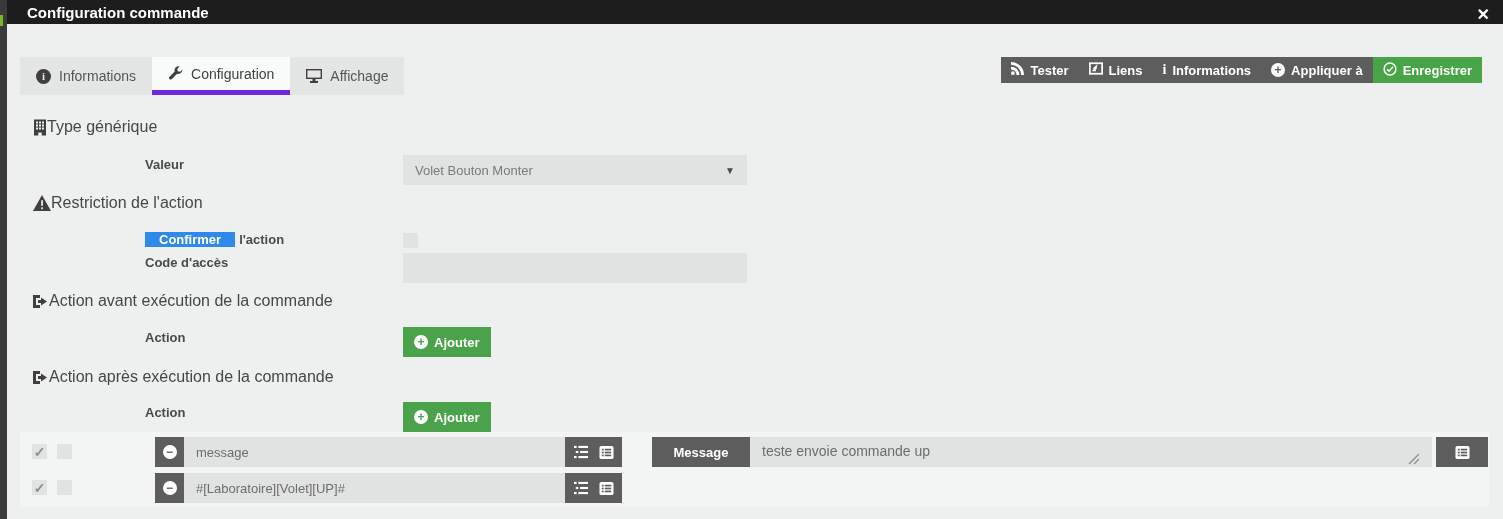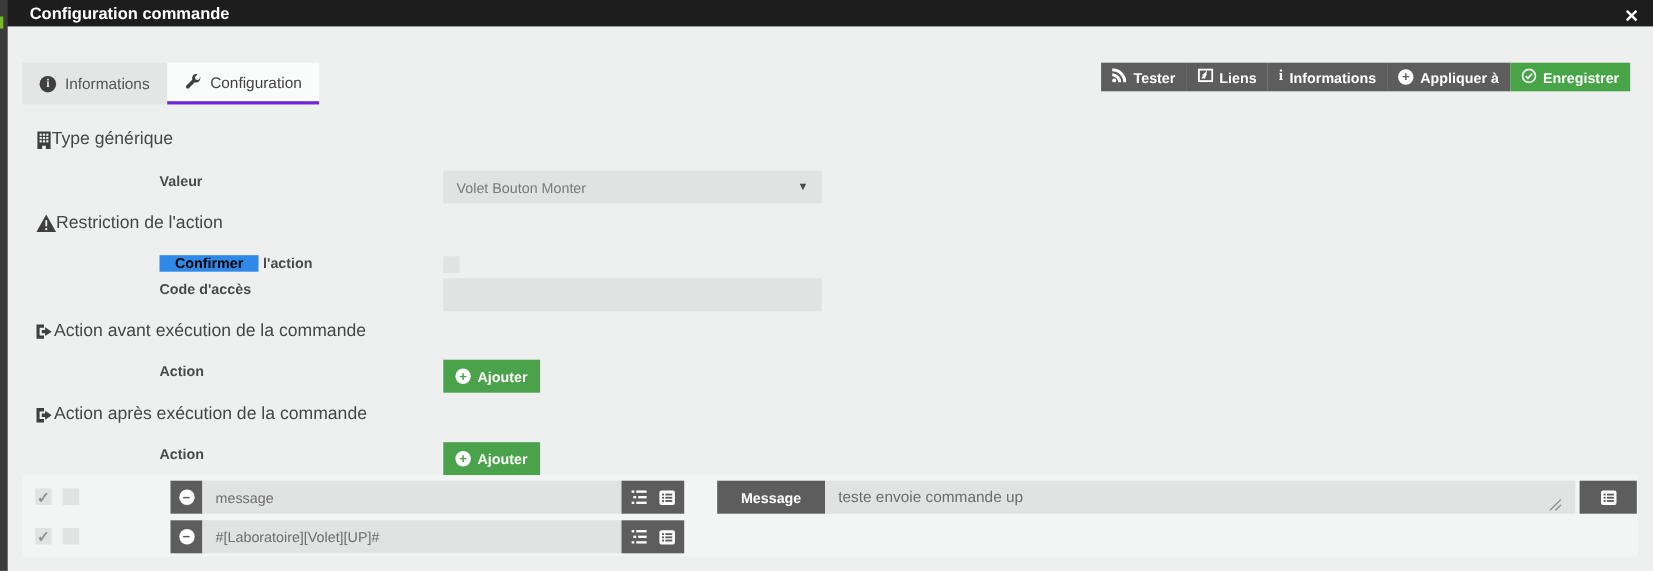--- a/index.html
+++ b/index.html
@@ -11,39 +11,39 @@
   
   .titlebar{position:absolute;top:0;left:0;right:0;height:24px;background:#1d1d1d;display:flex;align-items:center;}
   .titlebar .title{color:#ffffff;font-size:15px;font-weight:bold;margin-left:27px;}
   .titlebar .close{position:absolute;right:13px;top:5px;color:#ffffff;font-size:16px;font-weight:bold;cursor:pointer;}
   .leftstrip{position:absolute;left:0;top:0;bottom:0;width:7px;background:#3a3a3a;z-index:5;}
   .green-notch{position:absolute;left:0;top:15px;width:3px;height:11px;background:#76b82a;z-index:6;}
   
   .tabs{position:absolute;top:57px;left:20px;display:flex;z-index:2;}
   .tab{height:38px;box-sizing:border-box;display:flex;align-items:center;gap:8px;padding:0 16px;
        background:#e4e5e5;color:#555;font-size:14px;cursor:pointer;}
-  .tab.active{background:#fafbfb;border-bottom:3px solid #6d28d9;color:#424242;}
+  .tab.active{background:#fafbfb;border-bottom:5px solid #6d28d9;color:#424242;}
   .tab .ico{display:inline-flex;align-items:center;}
   .info-circle{width:15px;height:15px;border-radius:50%;background:#3f3f3f;color:#e4e5e5;
        font-family:"Liberation Serif",serif;font-weight:bold;font-size:11px;display:grid;place-items:center;line-height:1;}
   
   .toolbar{position:absolute;top:57px;right:21px;display:flex;height:26px;z-index:2;}
   .tb-btn{display:flex;align-items:center;gap:6px;padding:0 10px;background:#5d5d5d;color:#fff;
        font-size:13px;font-weight:bold;cursor:pointer;white-space:nowrap;}
   .tb-btn.green{background:#47a447;}
   .wcircle{width:14px;height:14px;border-radius:50%;background:#fff;display:grid;place-items:center;
        font-size:12px;font-weight:bold;line-height:1;}
   .wcircle.on-dark{color:#5d5d5d;}
   .wcircle.on-green{color:#47a447;}
   
   .sec{position:absolute;left:33px;display:flex;align-items:center;color:#464646;font-size:16px;}
   .sec svg{flex:none;}
   
   .flabel{position:absolute;left:145px;width:230px;font-size:13px;font-weight:bold;color:#4a4a4a;line-height:16px;}
-  .flabel .sel{background:#2f89e9;color:#000000;padding:0 14px;}
+  .flabel .sel{background:#2f89e9;color:#ffffff;padding:0 14px;}
   .flabel .rest{margin-left:4px;}
   .select{position:absolute;left:403px;width:344px;height:30px;background:#e1e2e2;box-sizing:border-box;
        display:flex;align-items:center;padding:0 12px;color:#7a7a7a;font-size:13px;cursor:pointer;}
   .select .caret{margin-left:auto;color:#4a4a4a;font-size:10px;}
   .tinput{position:absolute;height:30px;background:#e1e2e2;border:none;outline:none;box-sizing:border-box;
        padding:0 12px;font-size:13px;color:#6d6d6d;font-family:"Liberation Sans",sans-serif;}
   .cbox{position:absolute;width:15px;height:15px;background:#e1e2e2;display:grid;place-items:center;cursor:pointer;}
   .cbox .mark{color:#8f8f8f;font-size:14px;font-weight:bold;line-height:1;}
   .btn-add{position:absolute;left:403px;height:30px;background:#4aa34a;color:#fff;border:none;cursor:pointer;
        display:flex;align-items:center;gap:6px;padding:0 11px;font-size:13px;font-weight:bold;}
@@ -75,20 +75,29 @@
       </span>
     <span>Informations</span>
   </div>
   <div class="tab active">
     <span class="ico">
       <svg width="15" height="15" viewBox="0 0 16 16" fill="#3f3f3f">
           <path d="M14.9 3.1a4.1 4.1 0 0 1-5.2 5.2l-5.6 5.6a1.75 1.75 0 1 1-2.5-2.5l5.6-5.6A4.1 4.1 0 0 1 12.4.6L9.9 3.1l.5 2.5 2.5.5 2.5-2.5z"></path>
         </svg>
     </span>
     <span>Configuration</span>
+  </div>
+  <div class="tab">
+    <span class="ico">
+      <svg width="16" height="14" viewBox="0 0 16 14" fill="#3f3f3f">
+          <path d="M0 0h16v10H9.5v2H12v2H4v-2h2.5v-2H0z"></path>
+          <rect x="1.4" y="1.4" width="13.2" height="7.2" fill="#e4e5e5"></rect>
+        </svg>
+    </span>
+    <span>Affichage</span>
   </div>
 </div>
 
 <div class="toolbar">
   <div class="tb-btn">
     <span>
       <svg width="13" height="13" viewBox="0 0 14 14" fill="#fff">
           <circle cx="2" cy="12" r="2"></circle>
           <path d="M0 5a9 9 0 0 1 9 9H6a6 6 0 0 0-6-6z"></path>
           <path d="M0 0a14 14 0 0 1 14 14h-3A11 11 0 0 0 0 3z"></path>

